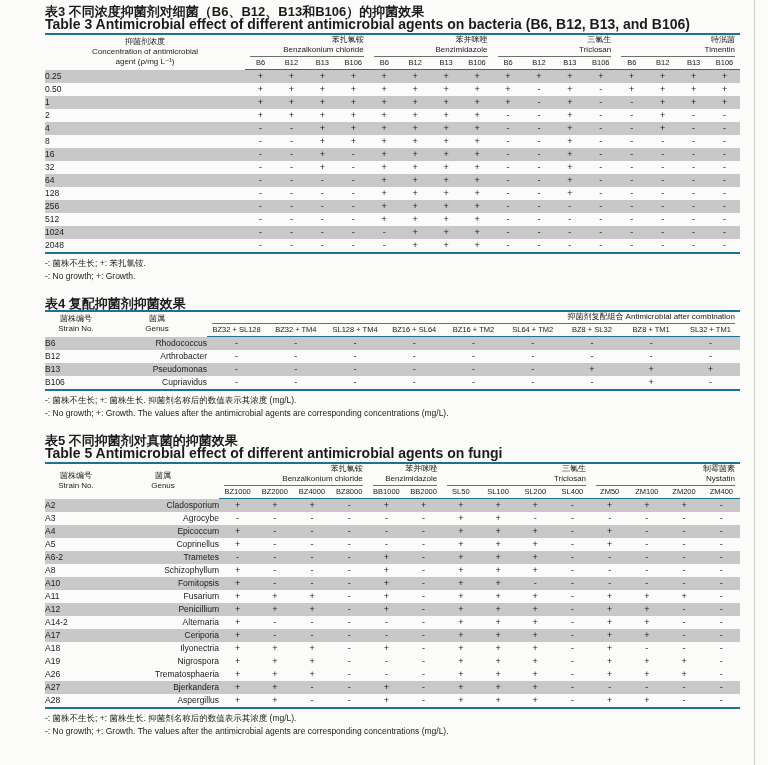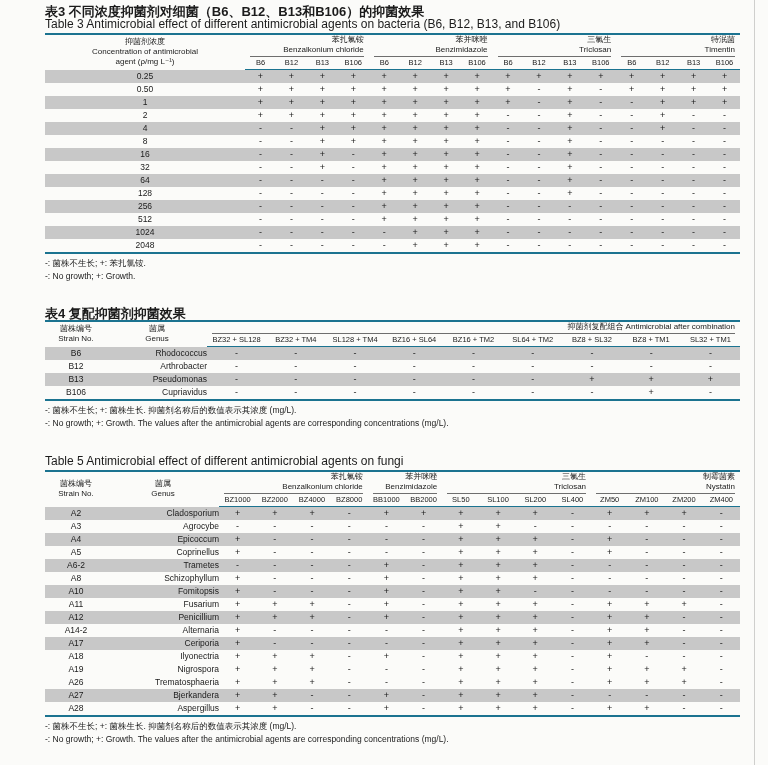--- a/index.html
+++ b/index.html
@@ -4,38 +4,38 @@
 <style>
   html,body{margin:0;padding:0;}
   body{
     width:768px;height:765px;background:#fbfbf9;
     font-family:"Liberation Sans","DejaVu Sans",sans-serif;
     color:#1b1b1b;position:relative;overflow:hidden;
   }
   .page{position:absolute;inset:0;padding:6px 28px 0 45px;box-sizing:border-box;}
   .edge-line{position:absolute;top:0;bottom:0;right:13px;width:1px;background:#cfcfcd;}
   .tbl-block{margin:0;}
-  .tbl-block + .tbl-block{margin-top:26px;}
+  .tbl-block + .tbl-block{margin-top:16px;}
   .t-zh{font-weight:bold;font-size:13px;line-height:12px;}
-  .t-en{font-weight:normal;font-size:12px;line-height:12px;margin-bottom:3px;}
+  .t-en{font-weight:bold;font-size:14px;line-height:12px;margin-bottom:3px;}
   table.data-table{
     width:100%;border-collapse:collapse;table-layout:fixed;
     border-top:2px solid var(--accent);border-bottom:2px solid var(--accent);
   }
   th{font-weight:normal;padding:0;vertical-align:middle;}
   td{padding:0;}
   .hline{font-size:8px;line-height:10px;}
   .grph{vertical-align:bottom;}
   .grp{margin:0 5px 0 5px;border-bottom:1px solid #6e6e6e;padding-bottom:1px;}
   .gline{font-size:8px;line-height:10px;text-align:right;white-space:nowrap;overflow:hidden;}
   tr.sub th{border-bottom:1.5px solid var(--accent);}
   .subh{font-size:7.5px;line-height:12px;height:12px;text-align:center;white-space:nowrap;overflow:hidden;}
   tbody td{height:13px;line-height:13px;font-size:8.5px;}
   td.val{text-align:center;font-size:9px;}
-  td.lbl{text-align:center;}
+  td.lbl{text-align:left;}
   tr.shaded td{background:var(--stripe);}
   #t3 col.c-label0{width:200px;}
   #t4 col.c-label0{width:62px;}  #t4 col.c-label1{width:100px;}
   #t5 col.c-label0{width:62px;}  #t5 col.c-label1{width:112px;}
   #t4 td.lbl-1,#t5 td.lbl-1{text-align:right;padding-left:12px;}
   .fn{font-size:8.5px;line-height:12.5px;}
   .fn-first{margin-top:3px;}
 </style>
 </head>
 <body style="--accent: #1b7390; --stripe: #c8c8c8; background: rgb(251, 251, 249);">
@@ -486,20 +486,21 @@
             <td class="val">+</td>
             <td class="val">-</td>
           </tr>
         </tbody>
       </table>
     <div class="fn fn-first">-: 菌株不生长; +: 菌株生长. 抑菌剂名称后的数值表示其浓度 (mg/L).</div>
     <div class="fn">-: No growth; +: Growth. The values after the antimicrobial agents are corresponding concentrations (mg/L).</div>
   </section>
 
   <section class="tbl-block">
+    <div class="t-zh">表5 不同抑菌剂对真菌的抑菌效果</div>
     <div class="t-en">Table 5  Antimicrobial effect of different antimicrobial agents on fungi</div>
     <table id="t5" class="data-table" data-table="t5">
         <colgroup>
           <col class="c-label c-label0">
           <col class="c-label c-label1">
           <col class="c-val">
           <col class="c-val">
           <col class="c-val">
           <col class="c-val">
           <col class="c-val">

